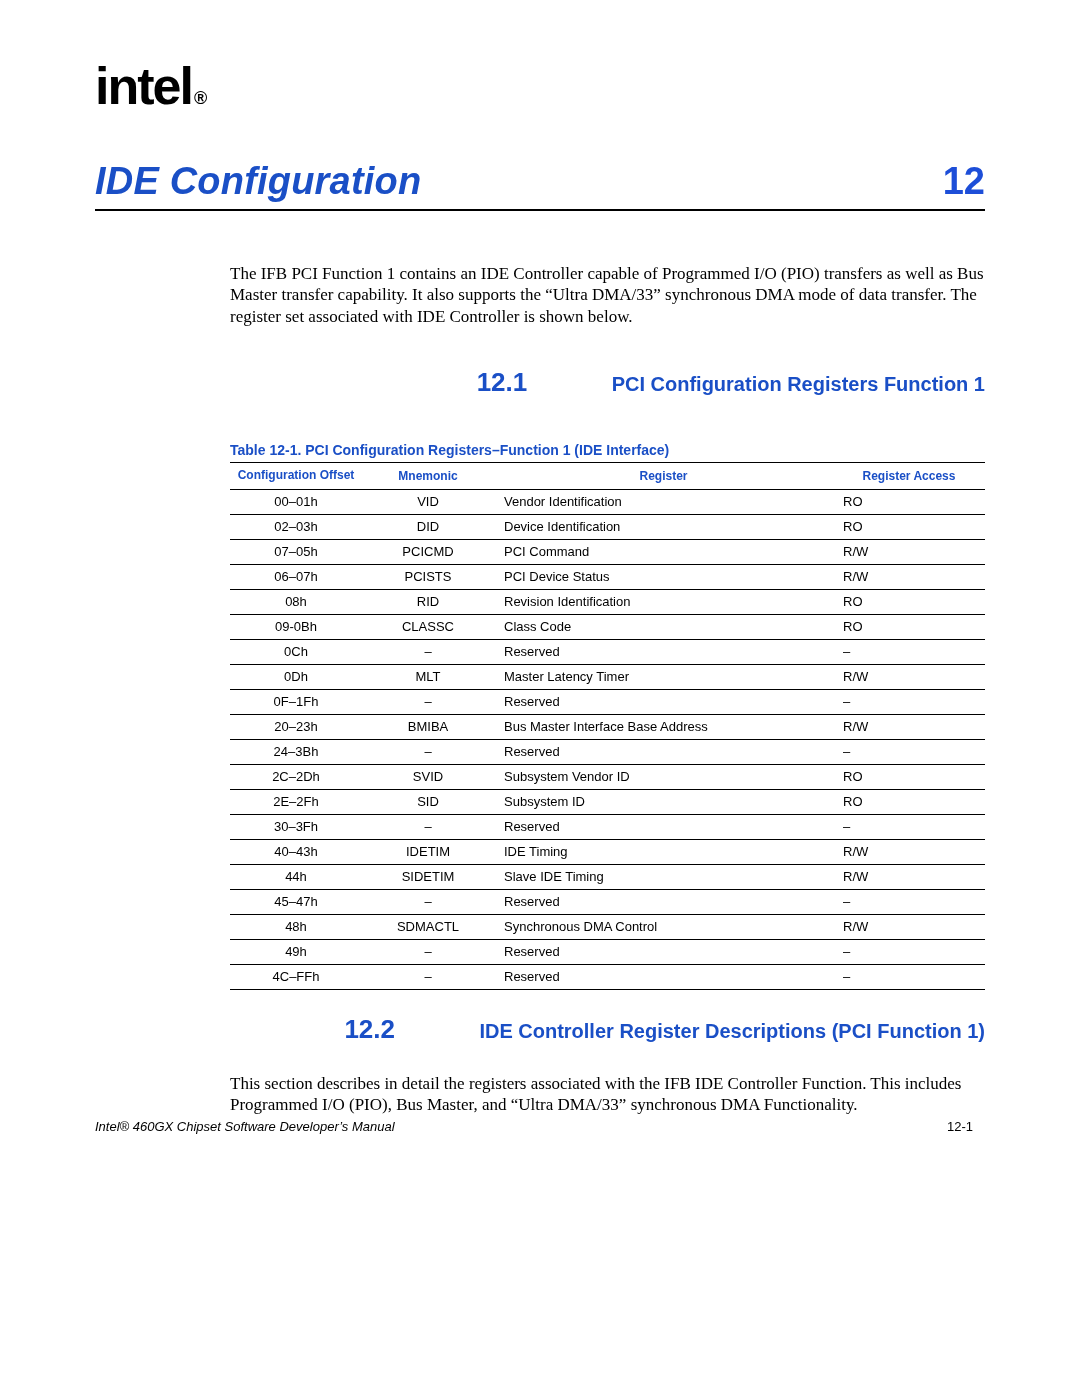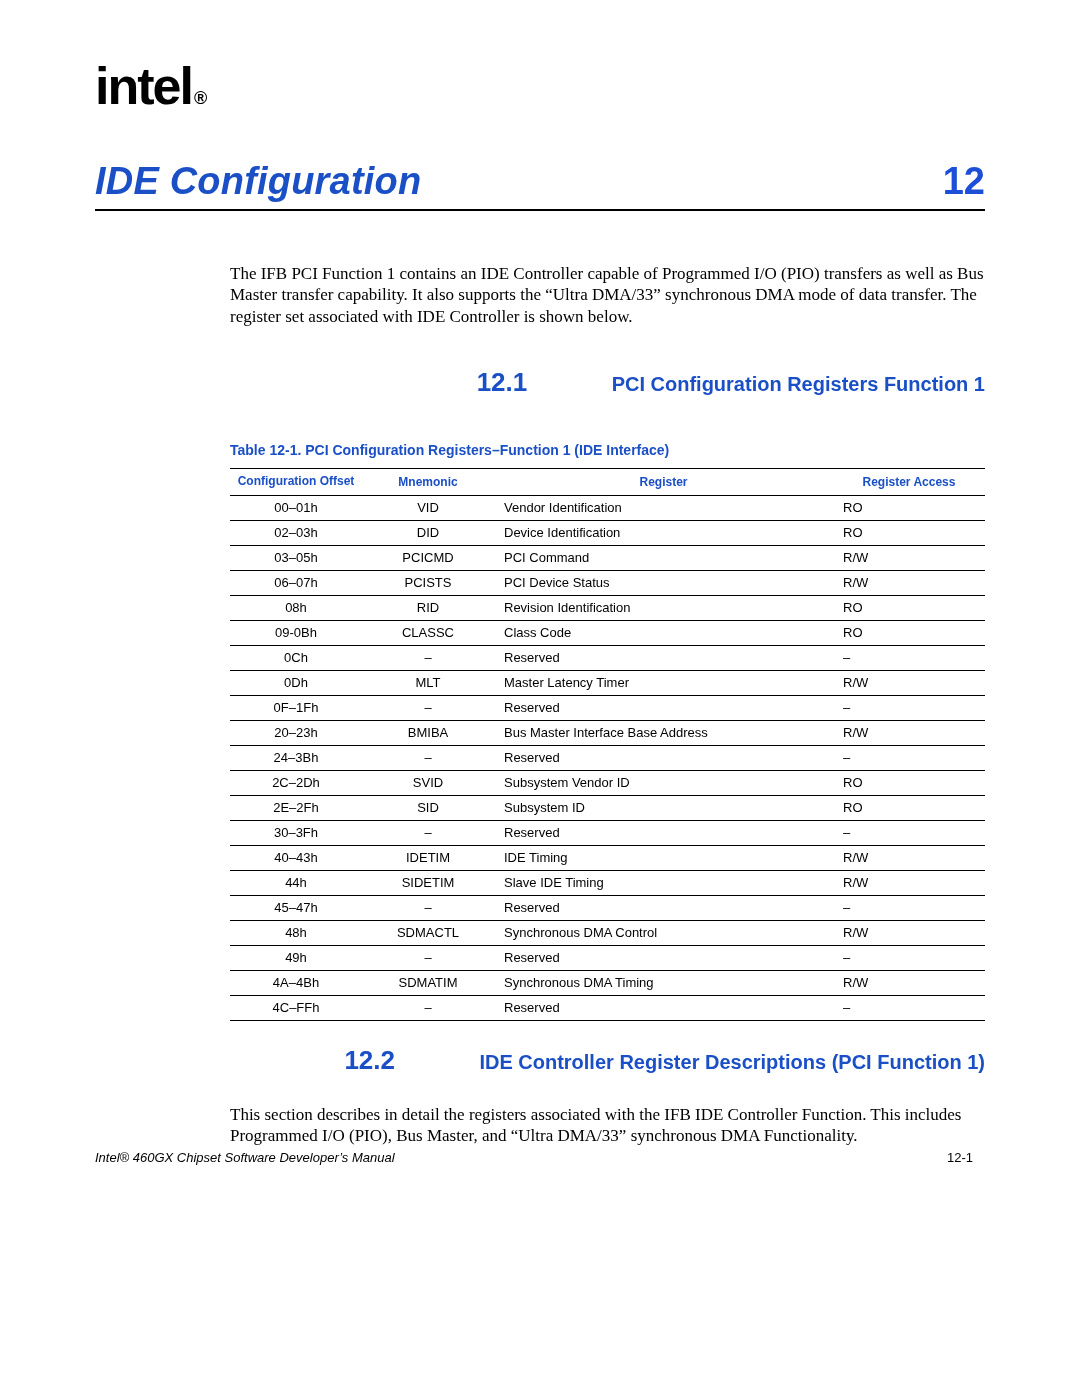--- a/index.html
+++ b/index.html
@@ -80,21 +80,21 @@
     font-family: Arial, Helvetica, sans-serif;
     font-weight: 700;
     color: #1a4fc6;
     font-size: 14px;
     margin-top: 44px;
     margin-left: 135px;
   }
   table.reg {
     width: 755px;
     margin-left: 135px;
-    margin-top: 10px;
+    margin-top: 4px;
     border-collapse: collapse;
     font-family: Arial, Helvetica, sans-serif;
     font-size: 13px;
   }
   table.reg th {
     color: #1a4fc6;
     font-weight: 700;
     border-top: 1.5px solid #000;
     border-bottom: 1.5px solid #000;
     padding: 6px 6px;
@@ -172,21 +172,21 @@
           <td class="c3">Vendor Identification</td>
           <td class="c4">RO</td>
         </tr>
         <tr>
           <td class="c1">02–03h</td>
           <td class="c2">DID</td>
           <td class="c3">Device Identification</td>
           <td class="c4">RO</td>
         </tr>
         <tr>
-          <td class="c1">03–05h</td>
+          <td class="c1">07–05h</td>
           <td class="c2">PCICMD</td>
           <td class="c3">PCI Command</td>
           <td class="c4">R/W</td>
         </tr>
         <tr>
           <td class="c1">06–07h</td>
           <td class="c2">PCISTS</td>
           <td class="c3">PCI Device Status</td>
           <td class="c4">R/W</td>
         </tr>
@@ -274,26 +274,20 @@
           <td class="c3">Synchronous DMA Control</td>
           <td class="c4">R/W</td>
         </tr>
         <tr>
           <td class="c1">49h</td>
           <td class="c2">–</td>
           <td class="c3">Reserved</td>
           <td class="c4">–</td>
         </tr>
         <tr>
-          <td class="c1">4A–4Bh</td>
-          <td class="c2">SDMATIM</td>
-          <td class="c3">Synchronous DMA Timing</td>
-          <td class="c4">R/W</td>
-        </tr>
-        <tr>
           <td class="c1">4C–FFh</td>
           <td class="c2">–</td>
           <td class="c3">Reserved</td>
           <td class="c4">–</td>
         </tr>
       </tbody>
   </table>
 
   <div class="section-row" style="margin-top:24px;">
     <span class="section-num">12.2</span>

